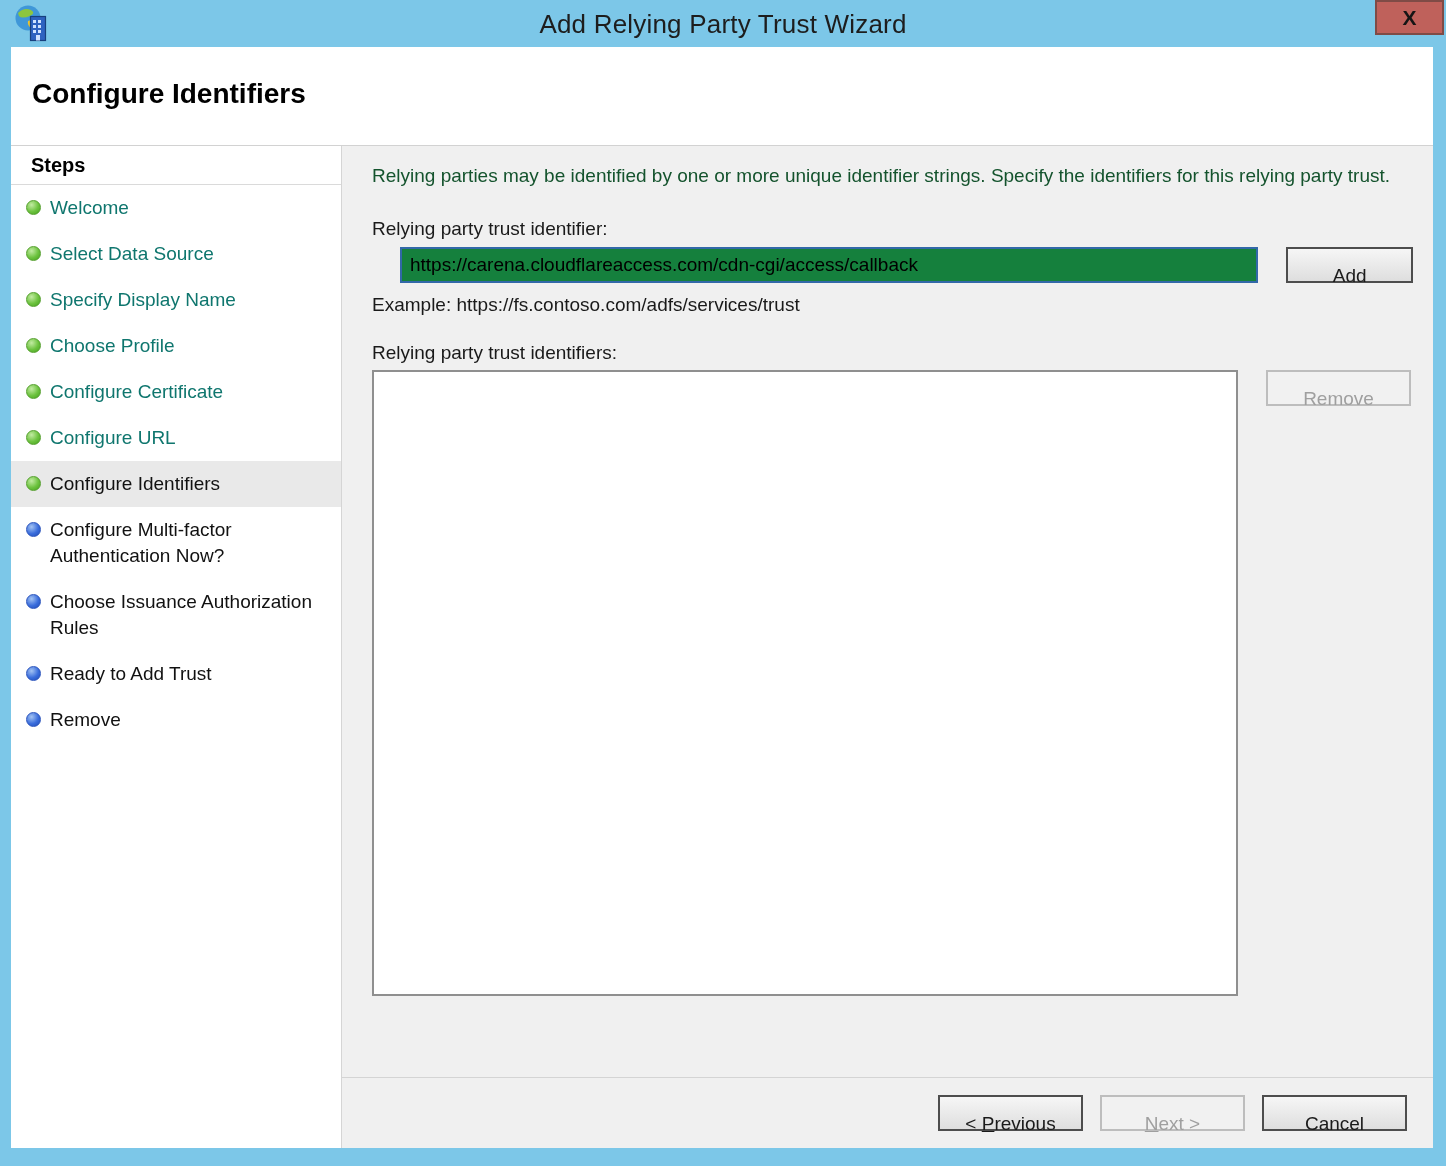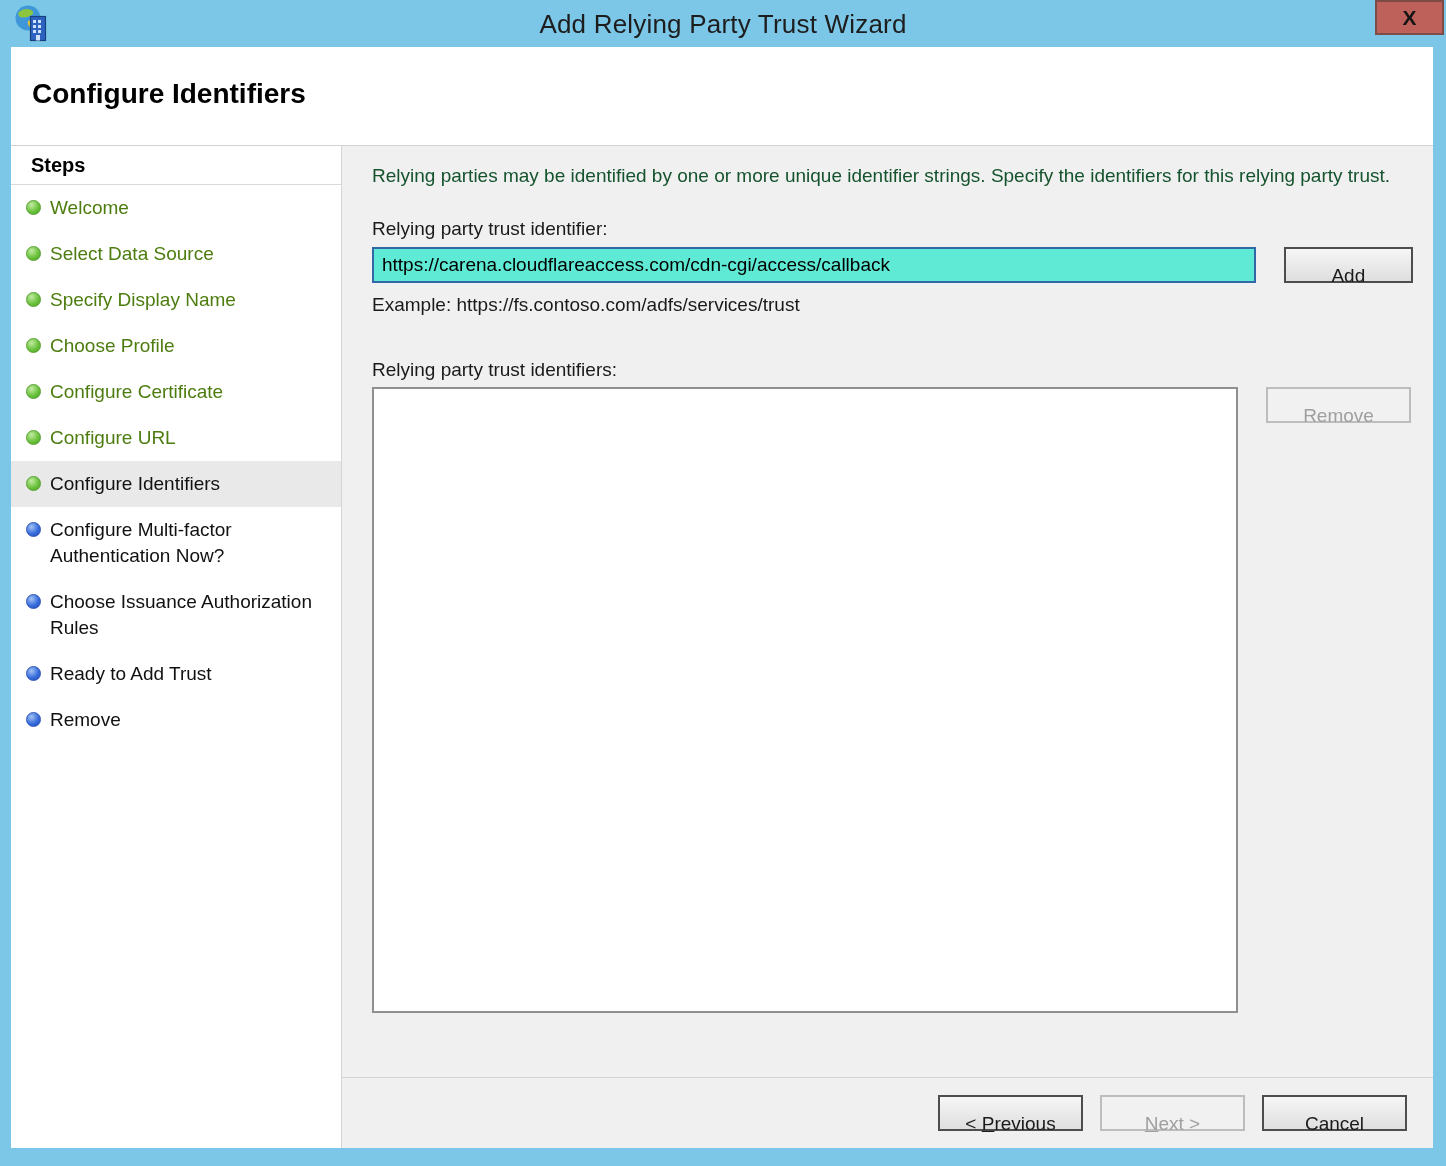--- a/index.html
+++ b/index.html
@@ -84,21 +84,21 @@
     box-sizing:border-box;
   }
   .bullet.green {
     background:radial-gradient(circle at 35% 30%, #c2eba2 0%, #6cc23e 55%, #44a21c 100%);
     border:1px solid #55a02e;
   }
   .bullet.blue {
     background:radial-gradient(circle at 35% 30%, #a3c3f2 0%, #3a6ddc 55%, #1f4cb5 100%);
     border:1px solid #2c55bd;
   }
-  .step.done .step-label { color:#4d7c0f; }
+  .step.done .step-label { color:#0f766e; }
   .step.current { background:#e9e9e9; }
   .step.current .step-label, .step.upcoming .step-label { color:#111; }
   .step.done, .step.current { cursor:pointer; }
   
   .main {
     flex:1; background:#f0f0f0;
     border-left:1px solid #d5d5d5;
     display:flex; flex-direction:column; min-width:0;
   }
   .main-content {
@@ -110,25 +110,26 @@
   }
   .field-label {
     margin-top:29px;
     font-size:19px; color:#1a1a1a;
   }
   .input-row { margin-top:7px; display:flex; align-items:flex-start; }
   .identifier-input {
     width:1028px; height:36px;
     box-sizing:border-box;
     border:2px solid #3268a8;
-    background:#5eead4;
+    background:#15803d;
     font-family:"Liberation Sans", sans-serif;
     font-size:19px; color:#000;
     padding:0 8px;
     outline:none;
+    margin-left:28px;
   }
   .btn {
     width:145px; height:36px;
     box-sizing:border-box;
     border:2px solid #4d4d4d;
     background:linear-gradient(#f6f6f6, #dedede);
     font-family:"Liberation Sans", sans-serif;
     font-size:19px; color:#1a1a1a;
     cursor:pointer;
     padding:16px;
@@ -137,21 +138,21 @@
     border-color:#bdbdbd;
     background:#f1f1f1;
     color:#9f9f9f;
     cursor:default;
   }
   .input-row .btn { margin-left:28px; }
   .example {
     margin-top:11px;
     font-size:19px; color:#1a1a1a;
   }
-  .list-label { margin-top:43px; }
+  .list-label { margin-top:26px; }
   .list-row { margin-top:6px; display:flex; align-items:flex-start; }
   .listbox {
     width:866px; height:626px;
     box-sizing:border-box;
     background:#fff;
     border:2px solid #8f8f8f;
   }
   .list-row .btn { margin-left:28px; }
   
   .footer {

